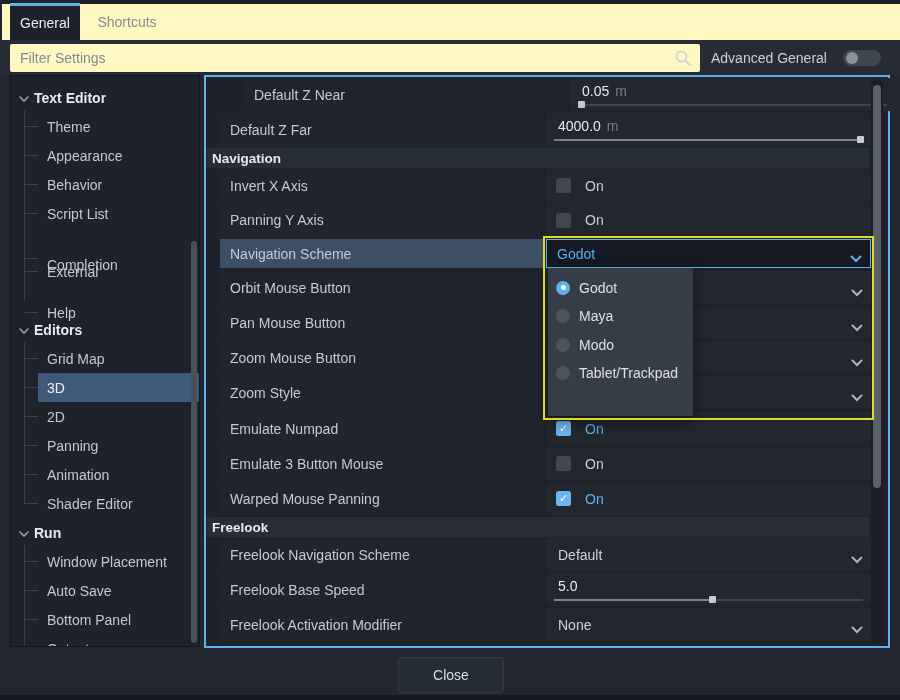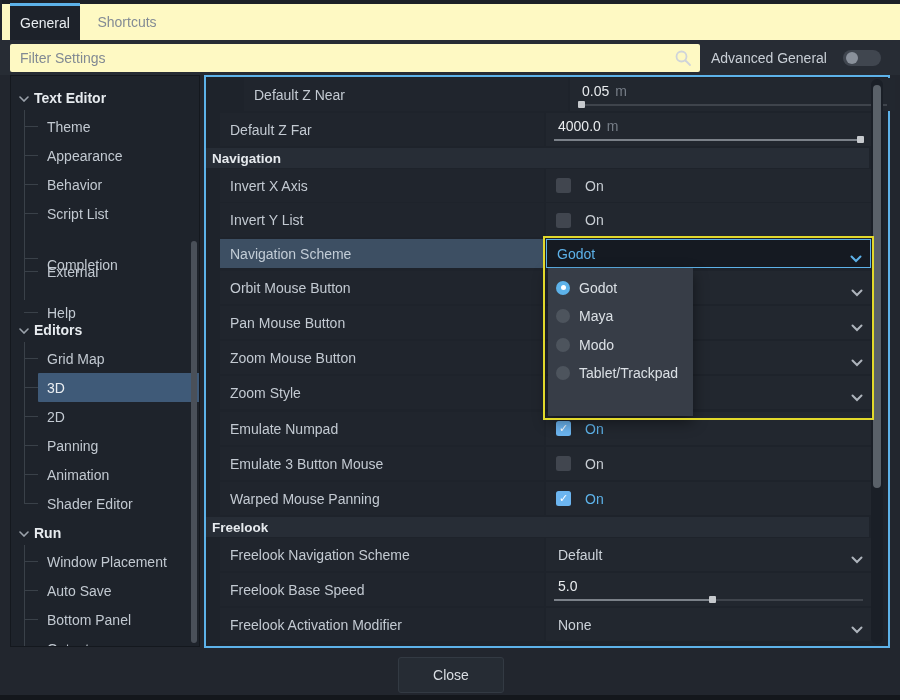--- a/index.html
+++ b/index.html
@@ -227,21 +227,21 @@
       </div>
       <div class="section-bar" style="top: 71px; height: 20px;">Navigation</div>
       <div class="srow" style="top: 92px; height: 33px; left: 0px; right: 0px;">
         <div class="cell-label">Invert X Axis</div>
         <div class="cell-value">
           <div class="cb"></div>
           <span class="on-label">On</span>
         </div>
       </div>
       <div class="srow" style="top: 126px; height: 34px; left: 0px; right: 0px;">
-        <div class="cell-label">Invert Y List</div>
+        <div class="cell-label">Panning Y Axis</div>
         <div class="cell-value">
           <div class="cb"></div>
           <span class="on-label">On</span>
         </div>
       </div>
       <div class="srow" style="top: 162px; height: 29px; left: 0px; right: 0px;">
         <div class="cell-label hl">Navigation Scheme</div>
         <div class="cell-value">
           <div class="combo-focused">
             <span>Godot</span>

